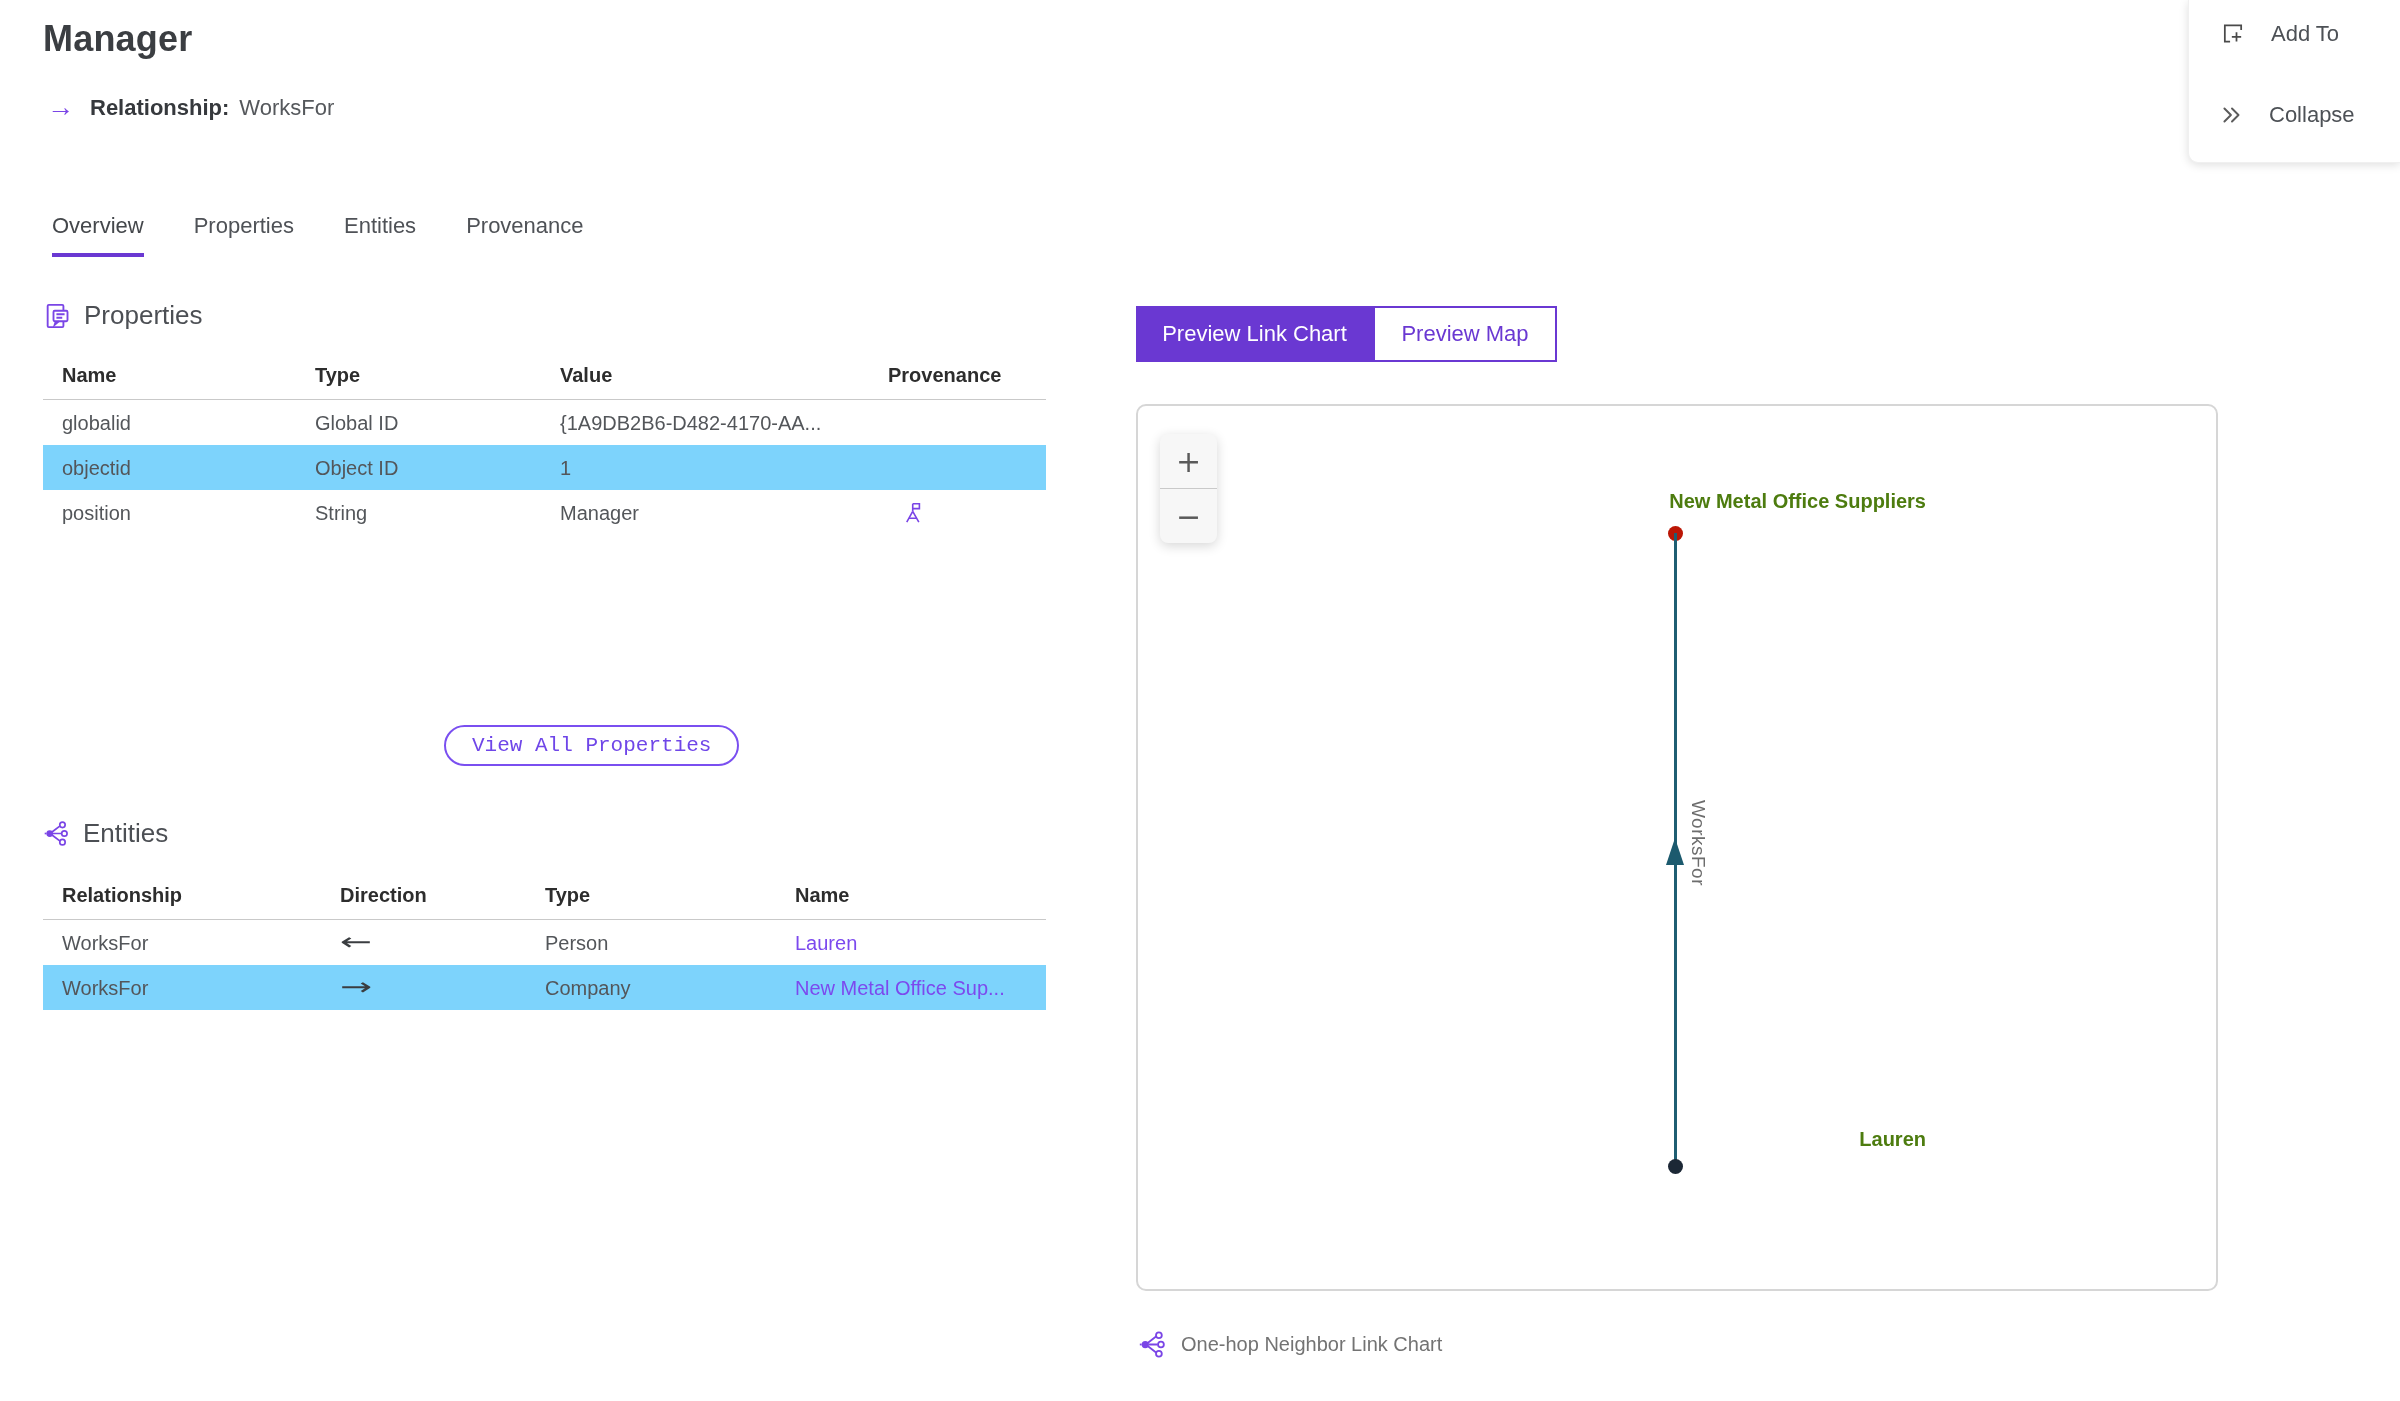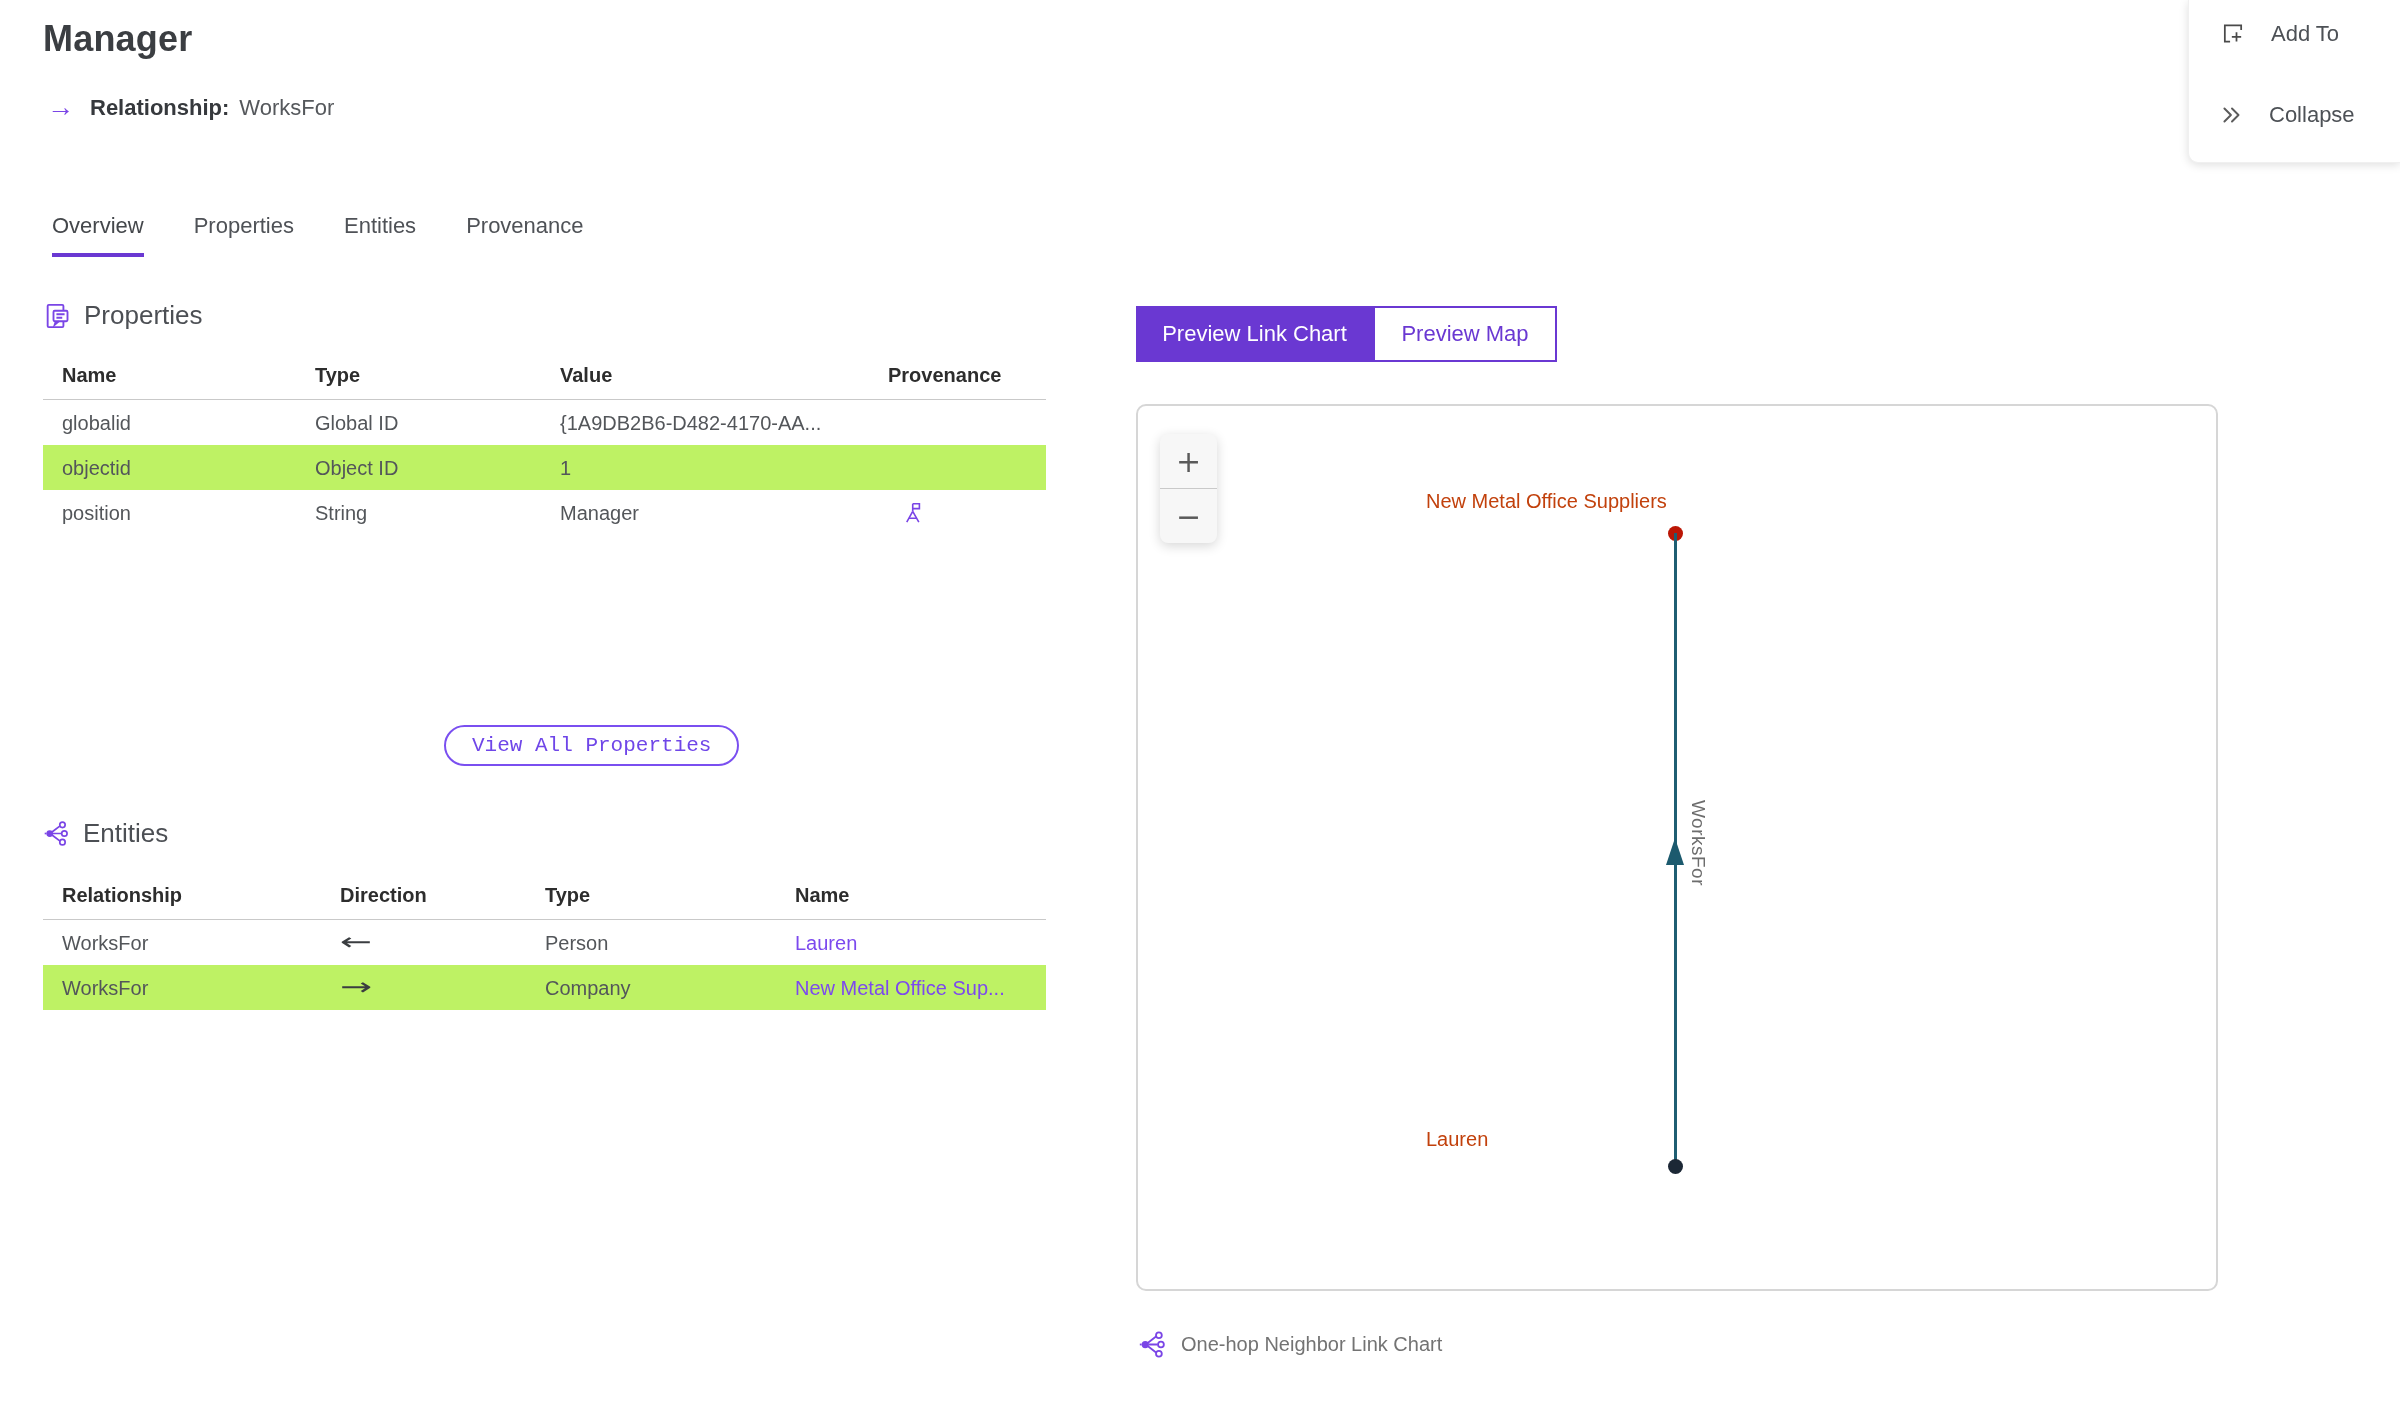--- a/index.html
+++ b/index.html
@@ -33,21 +33,21 @@
   .sh-props { left:43px; top:300px; }
   .sh-ents  { left:43px; top:818px; }
 
   
   .tbl { left:43px; width:1003px; }
   .t-props { top:358px; } .t-ents { top:873px; }
   .thead { position:relative; height:42px; border-bottom:1px solid #c9c9c9; }
   .t-ents .thead { height:47px; }
   .th { position:absolute; bottom:12px; font-size:20px; font-weight:700; color:#2d2d2d; }
   .trow { position:relative; height:45px; }
-  .trow.zebra { background:#bef264; }
+  .trow.zebra { background:#7dd3fc; }
   .td { position:absolute; top:50%; transform:translateY(-50%); font-size:20px; color:#53565a; white-space:nowrap; }
   
   .pc1 { left:19px; } .pc2 { left:272px; } .pc3 { left:517px; } .pc4 { left:845px; }
   
   .ec1 { left:19px; } .ec2 { left:297px; } .ec3 { left:502px; } .ec4 { left:752px; }
   .dir-arrow { display:inline-block; transform:scaleX(1.6) translateY(-1px); transform-origin:left center;
                font-size:24px; color:#3a3d40; font-family:"DejaVu Sans",sans-serif; }
   .ent-link { color:#7c49ee; cursor:pointer; }
   .flag-btn { position:absolute; left:858px; top:50%; transform:translateY(-50%); cursor:pointer; line-height:0; }
 
@@ -65,21 +65,21 @@
   .seg-idle { width:184px; background:#fff; color:#6a38d2; border:2px solid #6a38d2; }
 
   
   .chart-box { left:1136px; top:404px; width:1082px; height:887px; background:#fff;
                border:2px solid #d6d6d6; border-radius:10px; }
   .zoomctl { position:absolute; left:22px; top:28px; width:57px; height:109px; background:#f7f7f7;
              border-radius:8px; box-shadow:0 3px 12px rgba(0,0,0,.16); overflow:hidden; }
   .zbtn { width:100%; height:54px; display:flex; align-items:center; justify-content:center;
           font-size:30px; color:#5a5a5a; cursor:pointer; font-family:"DejaVu Sans",sans-serif; }
   .zdiv { height:1px; background:#c9c9c9; }
-  .node-label { position:absolute; width:500px; text-align:left; font-size:20px; color:#c2410c; }
+  .node-label { position:absolute; width:500px; text-align:right; font-size:20px; color:#4d7c0f;font-weight:bold; }
   .nl-top { left:288px; top:84px; }
   .nl-bottom { left:288px; top:722px; }
   .edge-line { position:absolute; left:536px; top:127px; width:3px; height:634px; background:#1f5e72; }
   .edge-arrow { position:absolute; left:528px; top:432px; width:0; height:0;
                 border-left:9px solid transparent; border-right:9px solid transparent;
                 border-bottom:27px solid #1c5a6e; }
   .edge-label { position:absolute; left:549px; top:394px; writing-mode:vertical-rl;
                 font-size:19px; color:#6d6d6d; letter-spacing:.5px; }
   .node-dot { position:absolute; width:15px; height:15px; border-radius:50%; cursor:pointer; }
   .nd-top { left:530px; top:120px; background:#bb1605; }

